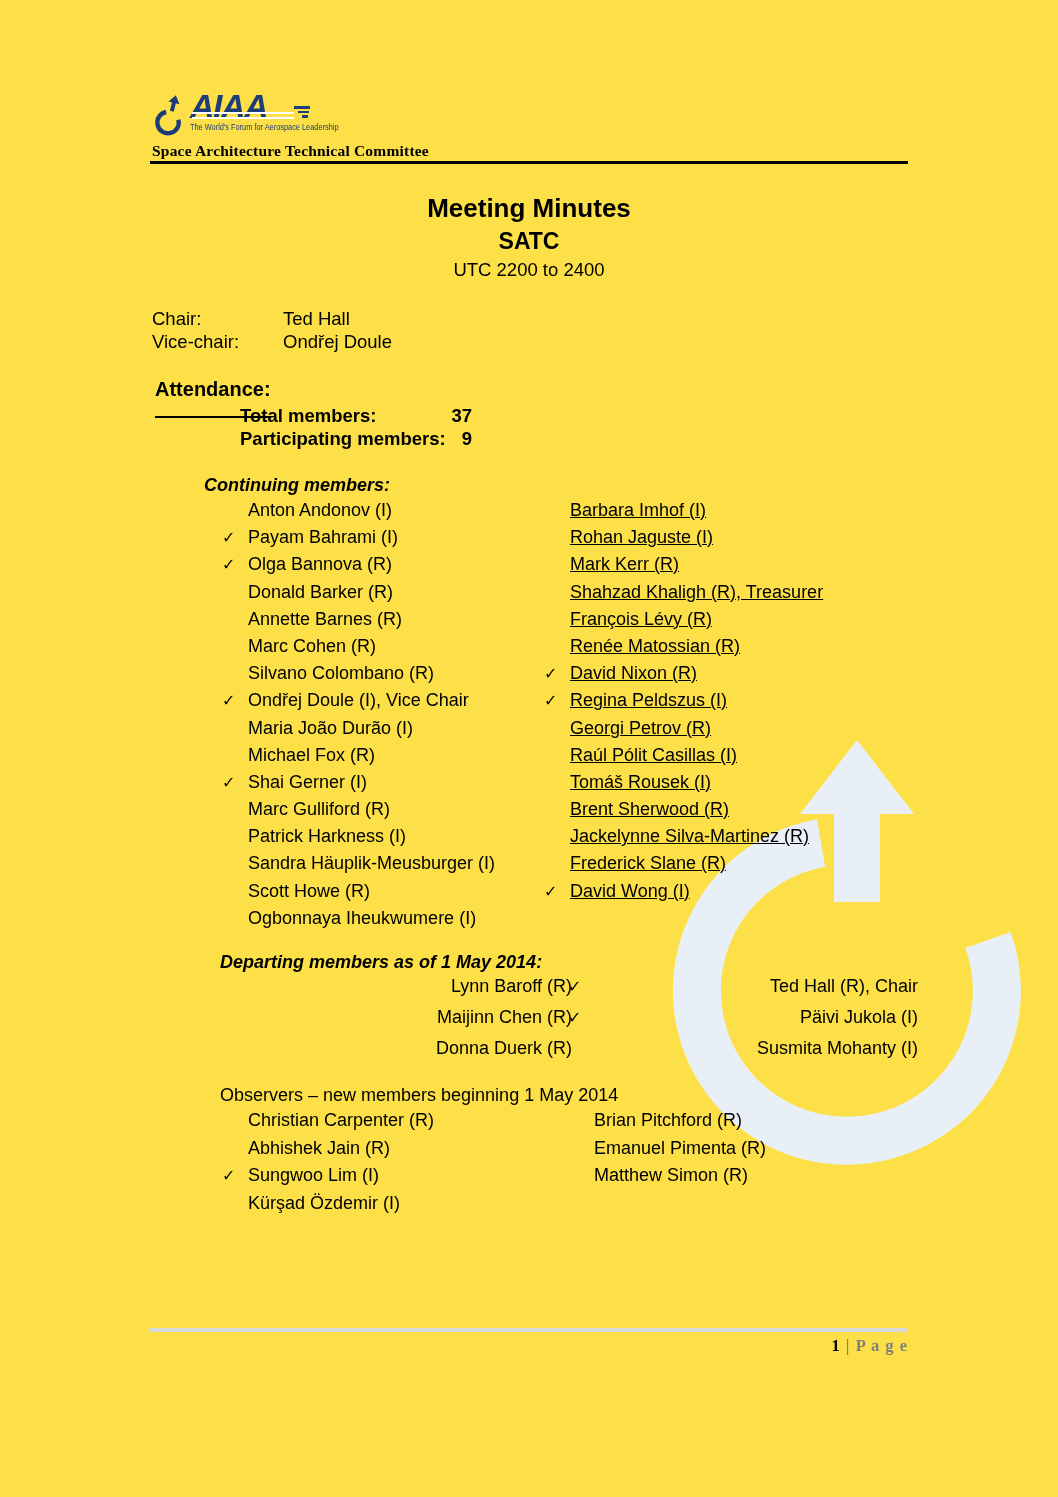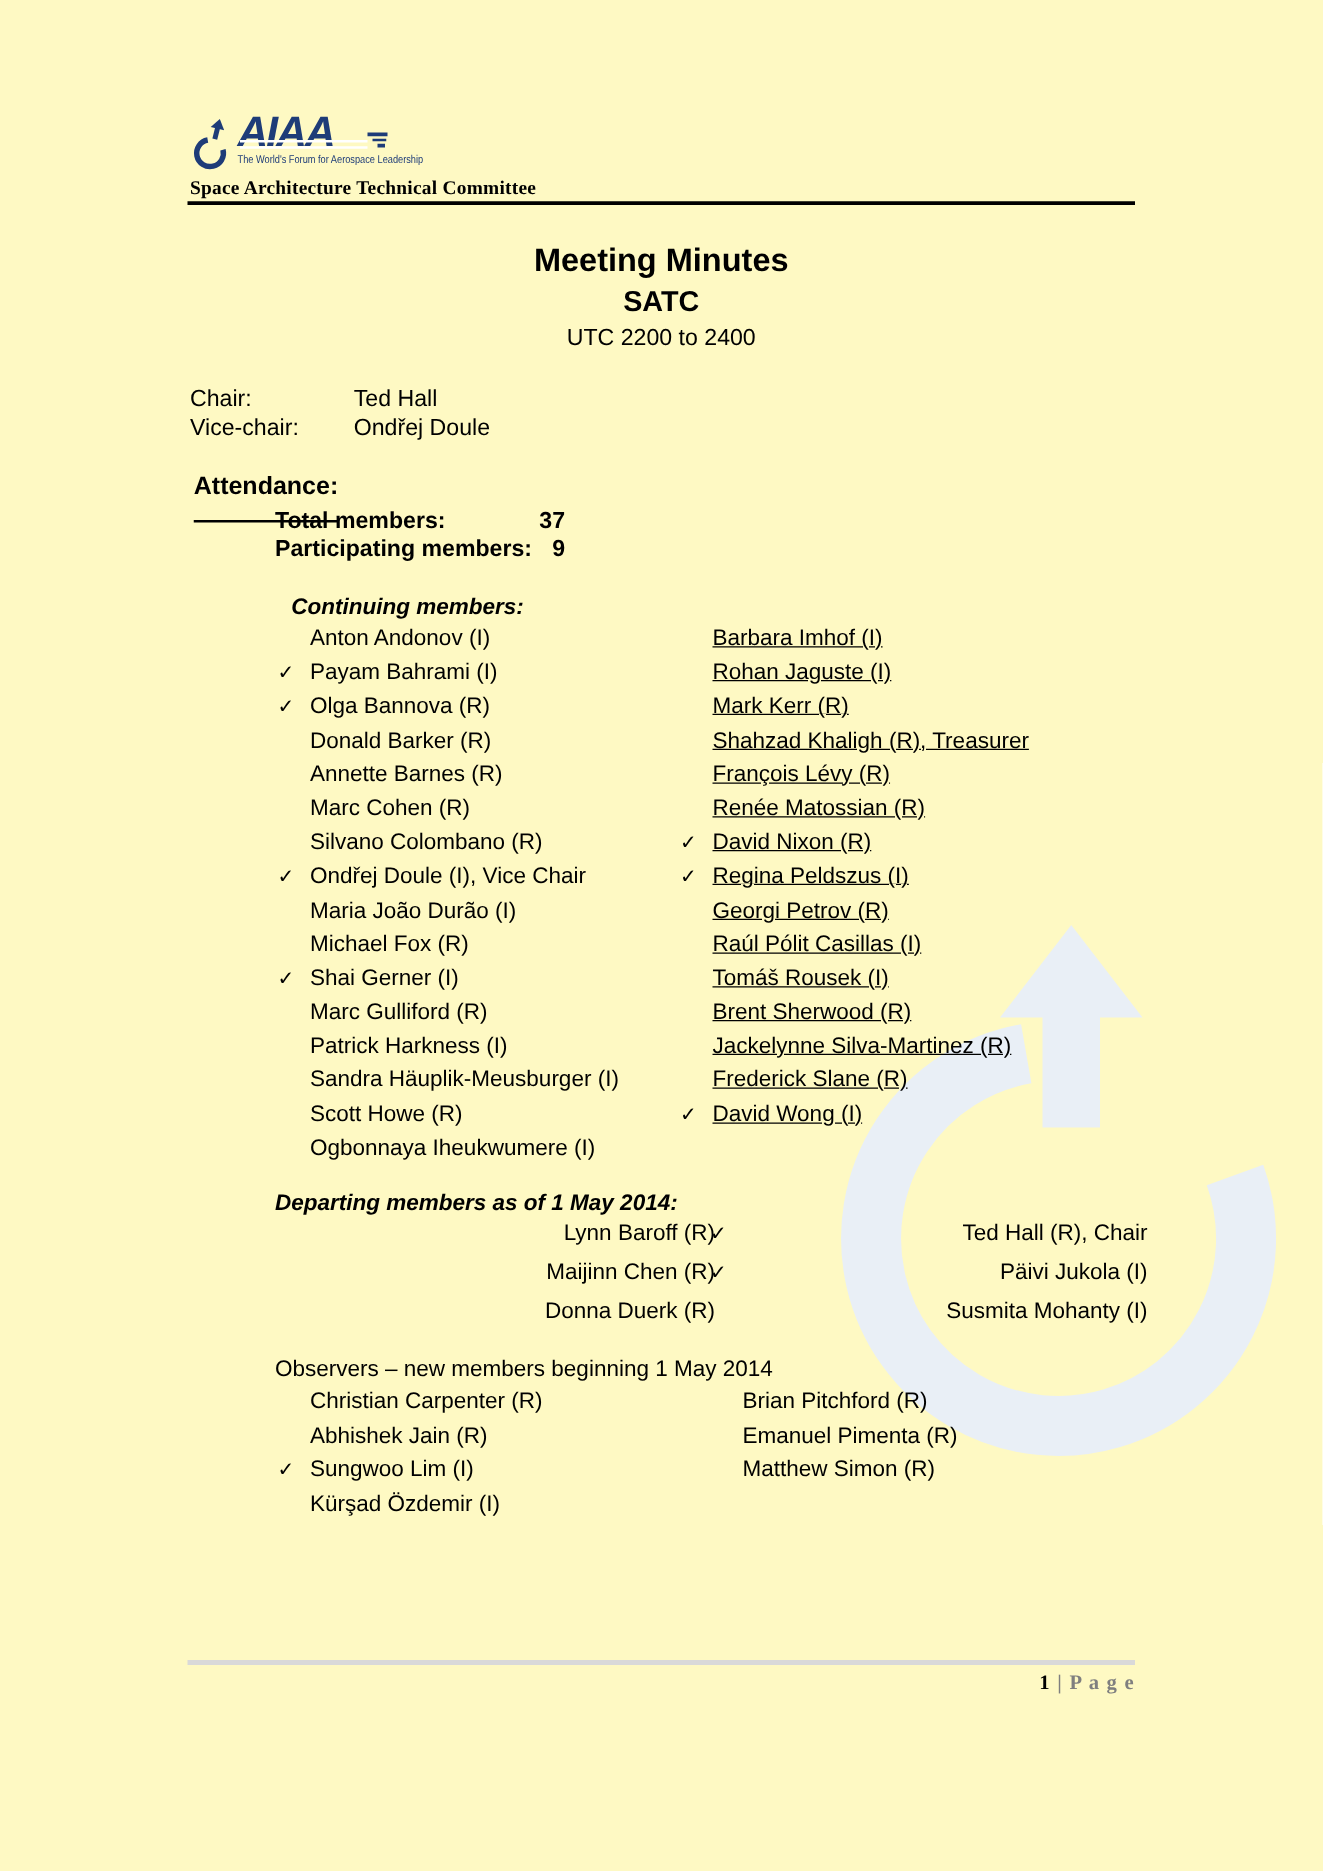--- a/index.html
+++ b/index.html
@@ -1,17 +1,17 @@
 <!DOCTYPE html>
 <html style="--navy: #1e3c78; --wm: #e9eff6; --footer-gray: #7f7f7f; --rule-gray: #d9d9d9;"><head>
 <meta charset="utf-8">
 <style>
   html,body{margin:0;padding:0;background:#fff;}
   .page{
-    position:relative;width:1058px;height:1497px;background:#fef9c3;
+    position:relative;width:1058px;height:1497px;background:#fde047;
     font-family:"Liberation Sans","DejaVu Sans",sans-serif;color:#000;
     overflow:hidden;
   }
   .page > *{position:absolute;z-index:1;}
   
   .watermark{left:612px;top:726px;z-index:0;}
   
   .logo{left:152px;top:92px;width:300px;height:70px;}
   .logo-mark{position:absolute;left:0;top:2px;}
   .wordmark-wrap{position:absolute;left:38px;top:-6px;width:118px;height:40px;}
@@ -45,26 +45,26 @@
   .officers{left:152px;top:308px;}
   .orow{height:23px;font-size:18.5px;white-space:nowrap;}
   .olabel{display:inline-block;width:131px;}
   
   .att-heading{
     left:155px;top:378px;font-size:20px;font-weight:bold;
     border-bottom:2.5px solid #000;padding-bottom:15px;
   }
   .stats{left:220px;top:405px;}
   .srow{height:23px;font-size:18.5px;white-space:nowrap;font-weight:bold;}
-  .slabel{display:inline-block;width:205px;}
+  .slabel{display:inline-block;width:205px;margin-left:20px;}
   .sval{display:inline-block;width:27px;text-align:right;}
   
   .sec-head{font-size:18px;white-space:nowrap;}
   .sec-head.bi{font-weight:bold;font-style:italic;}
-  .h-cont{left:233px;top:475px;}
+  .h-cont{left:204px;top:475px;}
   .h-dep{left:220px;top:952px;}
   .h-obs{left:220px;top:1085px;}
   
   .col{width:350px;}
   .col-cont-l{left:222px;top:500px;}
   .col-cont-r{left:544px;top:500px;text-decoration:underline;}
   .col-dep-l{left:222px;top:976px;}
   .col-dep-r{left:568px;top:976px;}
   .col-obs-l{left:222px;top:1110px;}
   .col-obs-r{left:568px;top:1110px;}

